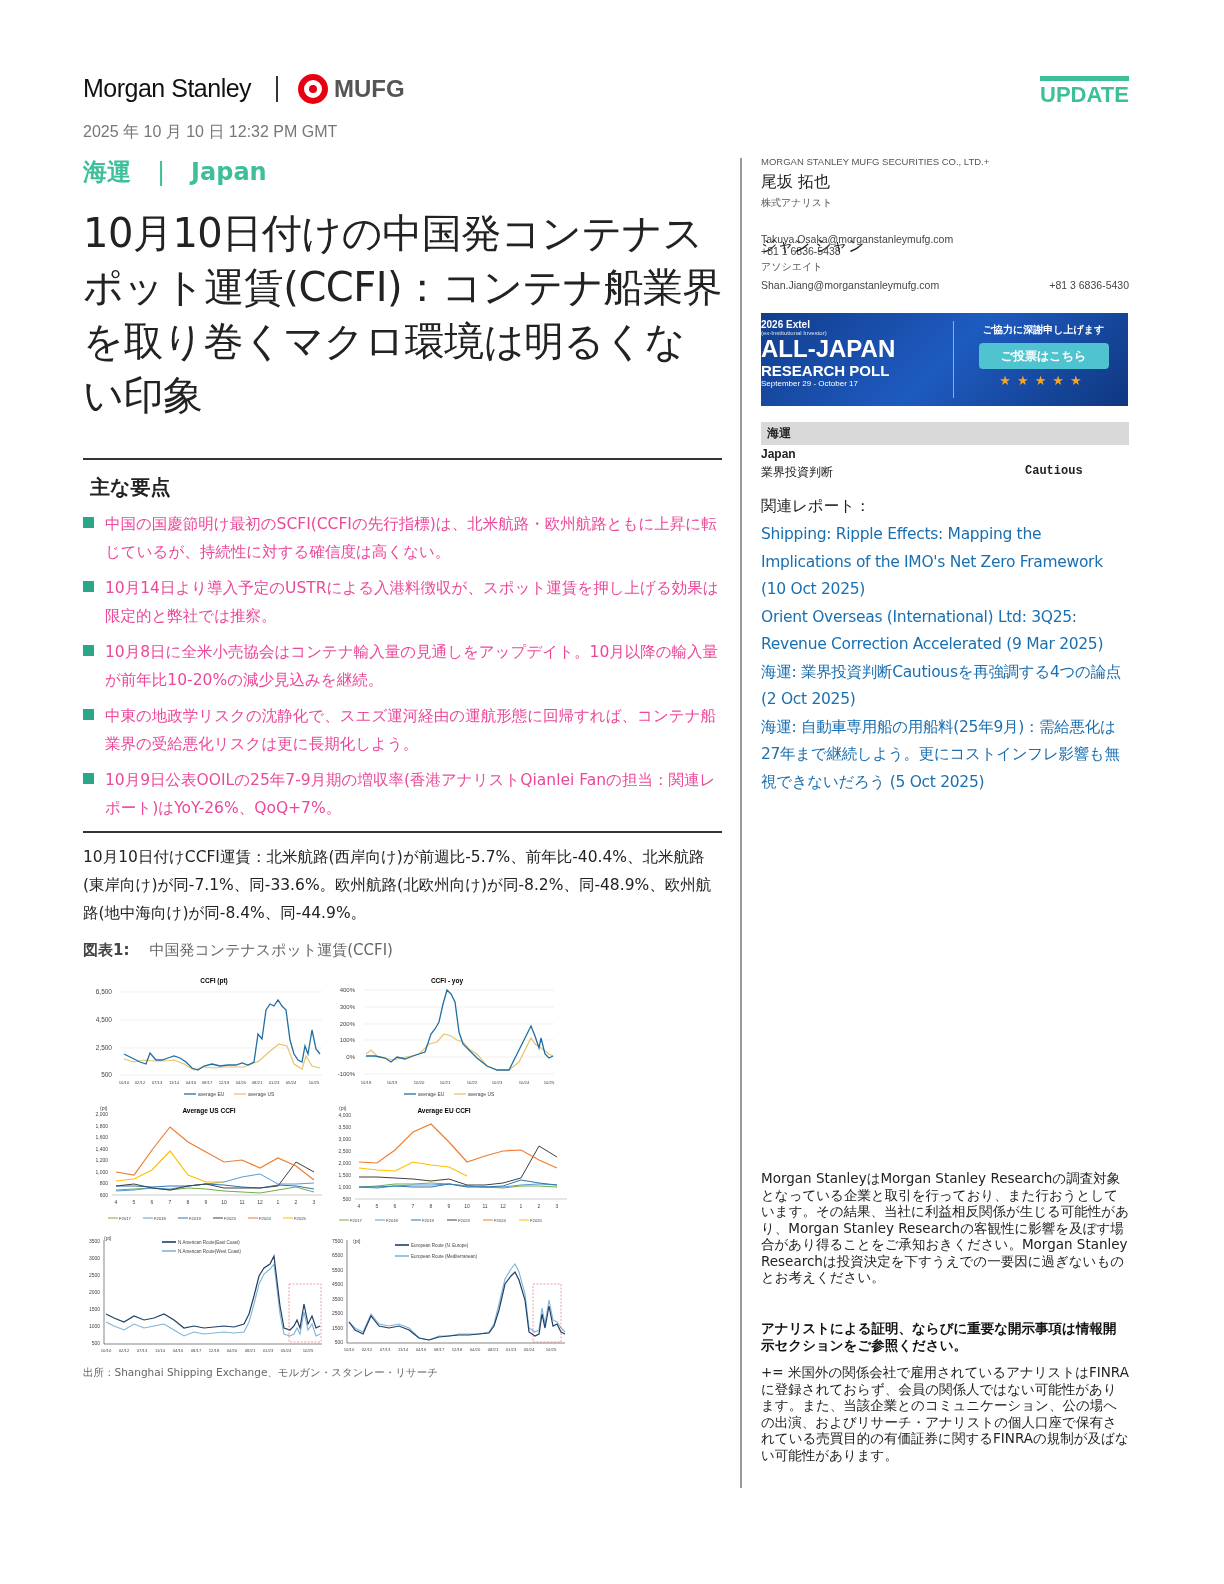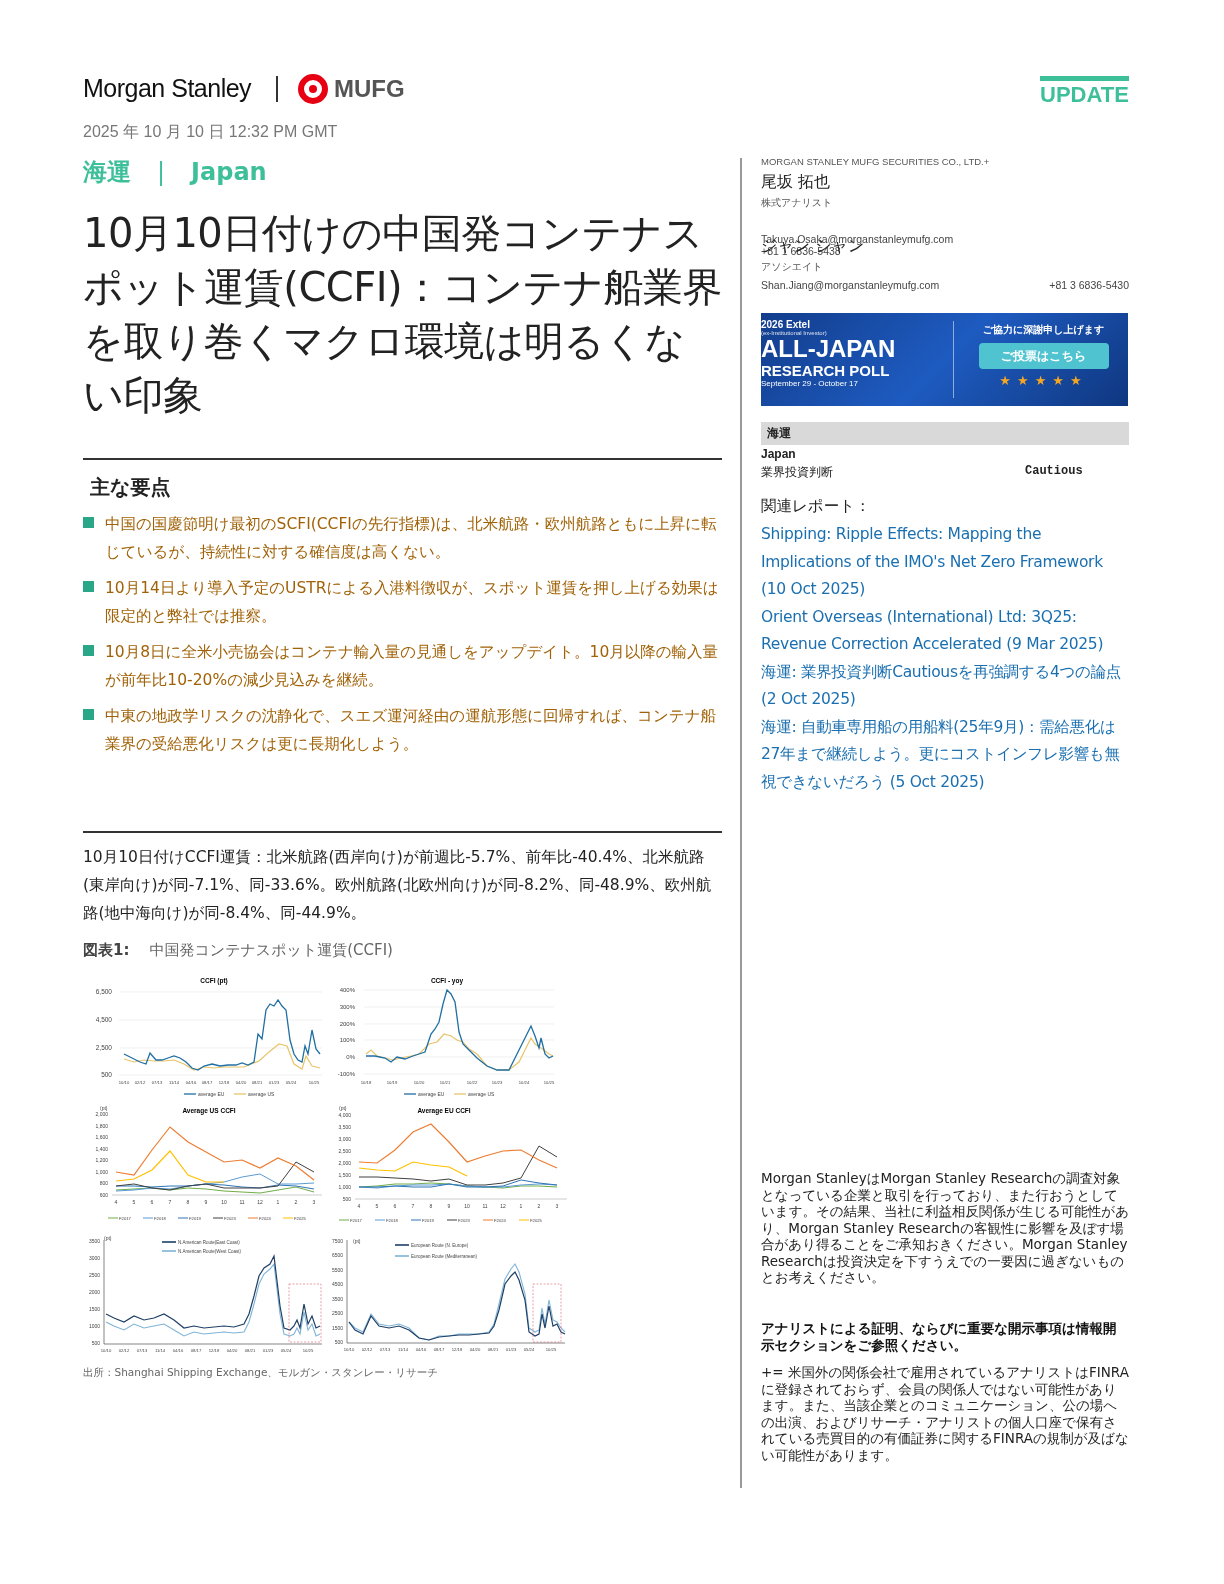--- a/index.html
+++ b/index.html
@@ -12,21 +12,21 @@
   .mufg-ring::after { content:""; position:absolute; left:5px; top:5px; width:8px; height:8px; border-radius:50%; background:#e60012; }
   .mufg-text { font-family:"Liberation Sans", sans-serif; font-weight:bold; font-size:24px; color:#555; }
   .update-bar { left:1040px; top:76px; width:89px; height:5px; background:#3dbf9a; }
   .update { left:1040px; top:82px; font-family:"Liberation Sans", sans-serif; font-weight:bold; font-size:22px; color:#3dbf9a; }
   .date { left:83px; top:122px; font-size:16px; color:#777; font-family:"Liberation Sans", sans-serif; }
   .sector { left:83px; top:156px; font-size:24px; font-weight:bold; color:#3dbf9a; display:flex; gap:26px; align-items:center; }
   .title { left:83px; top:206px; width:640px; font-size:40px; line-height:54px; color:#222; letter-spacing:-0.5px; }
   .hr1 { left:83px; top:458px; width:639px; height:1.5px; background:#333; }
   .kp-title { left:90px; top:474px; font-size:20px; font-weight:bold; color:#222; }
   .kp-list { left:83px; top:510px; width:640px; list-style:none; margin:0; padding:0; }
-  .kp-list li { position:relative; padding-left:22px; font-size:15.5px; line-height:28px; margin-bottom:8px; color:#a16207; }
+  .kp-list li { position:relative; padding-left:22px; font-size:15.5px; line-height:28px; margin-bottom:8px; color:#ec4899; }
   .kp-list li .sq { position:absolute; left:0; top:7px; width:11px; height:11px; background:#2aa786; }
   .hr2 { left:83px; top:831px; width:639px; height:1.5px; background:#333; }
   .ccfi-para { left:83px; top:843px; width:640px; font-size:15.5px; line-height:28px; color:#222; }
   .ccfi-para b { font-weight:normal; }
   .fig-label { left:83px; top:941px; font-size:15px; display:flex; gap:20px; }
   .fig-label .num { font-weight:bold; color:#444; }
   .fig-label .cap { color:#666; }
   .chart { position:absolute; }
   .chart svg { display:block; }
   .source { left:83px; top:1366px; font-size:10.5px; color:#666; }
@@ -78,20 +78,21 @@
 </div>
 <div class="abs title">10月10日付けの中国発コンテナスポット運賃(CCFI)：コンテナ船業界を取り巻くマクロ環境は明るくない印象</div>
 <div class="abs hr1"></div>
 
 <div class="abs kp-title">主な要点</div>
 <ul class="abs kp-list">
   <li><span class="sq"></span><span>中国の国慶節明け最初のSCFI(CCFIの先行指標)は、北米航路・欧州航路ともに上昇に転じているが、持続性に対する確信度は高くない。</span></li>
   <li><span class="sq"></span><span>10月14日より導入予定のUSTRによる入港料徴収が、スポット運賃を押し上げる効果は限定的と弊社では推察。</span></li>
   <li><span class="sq"></span><span>10月8日に全米小売協会はコンテナ輸入量の見通しをアップデイト。10月以降の輸入量が前年比10-20%の減少見込みを継続。</span></li>
   <li><span class="sq"></span><span>中東の地政学リスクの沈静化で、スエズ運河経由の運航形態に回帰すれば、コンテナ船業界の受給悪化リスクは更に長期化しよう。</span></li>
+  <li><span class="sq"></span><span>10月9日公表OOILの25年7-9月期の増収率(香港アナリストQianlei Fanの担当：関連レポート)はYoY-26%、QoQ+7%。</span></li>
 </ul>
 <div class="abs hr2"></div>
 
 <div class="abs ccfi-para"><b>10月10日付けCCFI運賃：</b><span>北米航路(西岸向け)が前週比-5.7%、前年比-40.4%、北米航路(東岸向け)が同-7.1%、同-33.6%。欧州航路(北欧州向け)が同-8.2%、同-48.9%、欧州航路(地中海向け)が同-8.4%、同-44.9%。</span></div>
 
 <div class="abs fig-label">
   <span class="num">図表1:</span>
   <span class="cap">中国発コンテナスポット運賃(CCFI)</span>
 </div>
 

